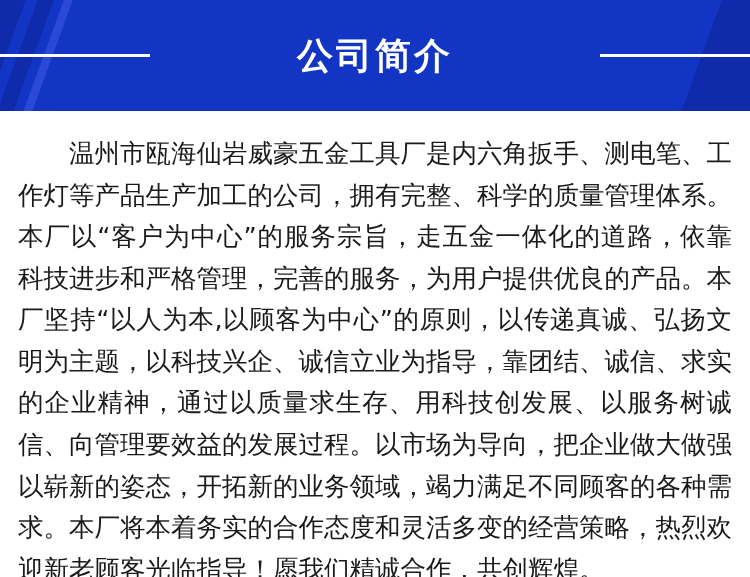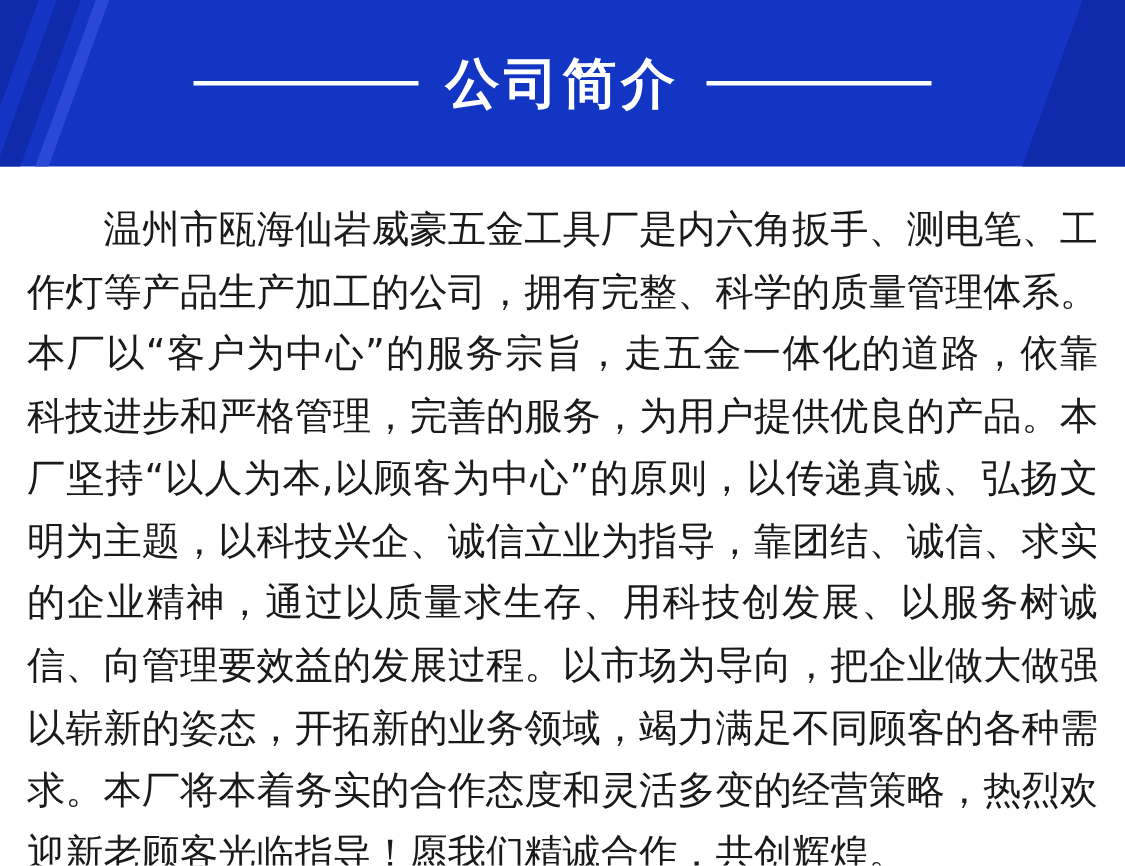--- a/index.html
+++ b/index.html
@@ -37,21 +37,21 @@
   }
   .banner-stripe.s1 { left: -30px; width: 34px; }
   .banner-stripe.s2 { left: 16px;  width: 16px; }
   .banner-stripe.s3 { left: 42px;  width: 9px;  background: #2a49d6; }
   .banner-stripe.s4 { left: 700px; width: 70px; background: #0f2bab; }
   .banner-inner {
     position: absolute;
     inset: 0;
     display: flex;
     align-items: center;
-    justify-content: center;
+    justify-content: space-between;
     gap: 18px;
   }
   .rule {
     height: 3px;
     background: #ffffff;
     width: 150px;
   }
   .banner-title {
     color: #ffffff;
     font-size: 36px;

